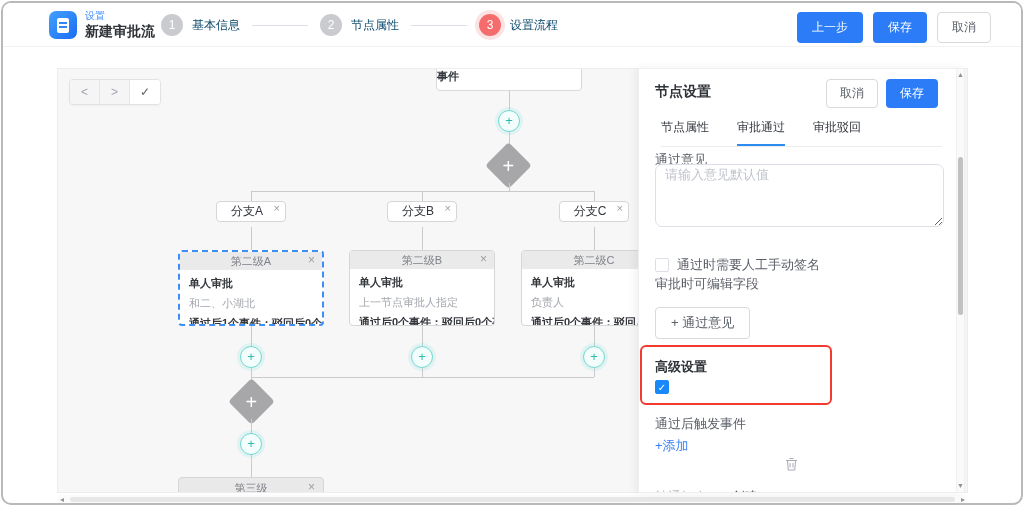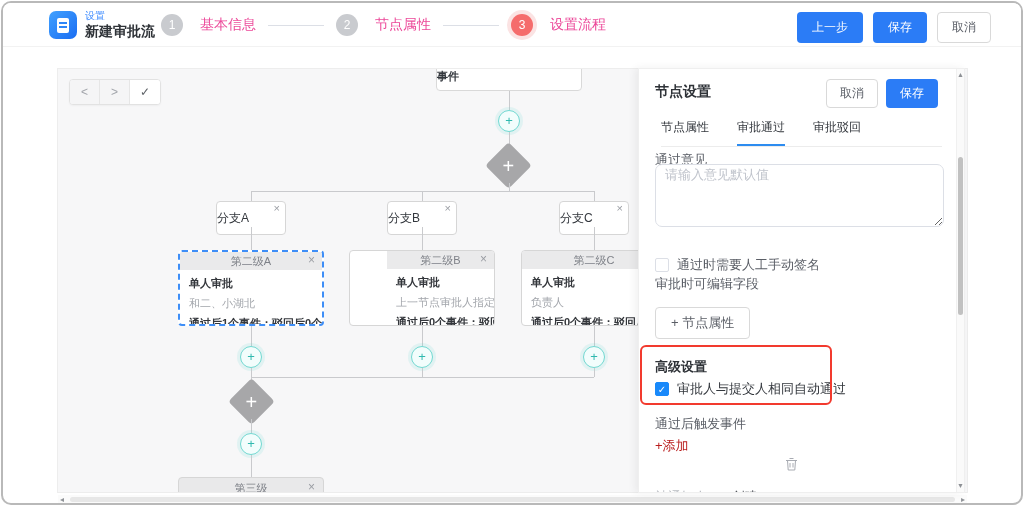--- a/index.html
+++ b/index.html
@@ -14,21 +14,21 @@
   .app-icon .doc::before, .app-icon .doc::after { content:""; position:absolute; left:2px; right:2px; height:2px; background:#2e86f7; }
   .app-icon .doc::before { top:4px; } .app-icon .doc::after { top:8px; }
   .crumb { position:absolute; left:82px; top:6px; font-size:10px; color:#3d8bff; }
   .page-title { position:absolute; left:82px; top:20px; font-size:14px; font-weight:bold; color:#2f3338; }
 
   .stepper { position:absolute; left:158px; top:0; height:44px; display:flex; align-items:center; }
   .step { display:flex; align-items:center; }
   .step-circle { width:22px; height:22px; border-radius:50%; background:#c9cbcf; color:#fff; font-size:12px;
                  display:flex; align-items:center; justify-content:center; }
   .step.active .step-circle { background:#f56c6c; box-shadow:0 0 0 4px #fbe3e3; }
-  .step-label { margin-left:17px; font-size:14px; color:#ec4899; }
+  .step-label { margin-left:9px; font-size:12px; color:#0c4a6e; }
   .step-line { width:56px; height:1px; background:#dcdfe6; margin:0 12px; }
 
   .topbar-actions { position:absolute; right:30px; top:9px; display:flex; gap:10px; }
   .btn { font-size:12px; border-radius:4px; padding:6px 14px; border:1px solid transparent; cursor:pointer;
          font-family:"Liberation Sans",sans-serif; white-space:nowrap; }
   .btn-blue { background:#2b7cf6; color:#fff; }
   .btn-plain { background:#fff; color:#5a5e66; border-color:#d9d9d9; }
 
   
   .canvas { position:absolute; left:54px; top:65px; width:911px; height:425px; background:#f7f7f8;
@@ -46,23 +46,23 @@
                  border:1px solid #72d8d1; box-shadow:0 0 0 3px rgba(114,216,209,.16); color:#2fb9af;
                  font-size:13px; line-height:19px; text-align:center; cursor:pointer; }
   .diamond { position:absolute; width:33px; height:33px; background:#a7a7a9; transform:rotate(45deg); border-radius:4px;
              display:flex; align-items:center; justify-content:center; }
   .diamond span { transform:rotate(-45deg); color:#fff; font-size:20px; font-weight:400; line-height:1; }
 
   .top-card { position:absolute; left:378px; top:-14px; width:146px; height:36px; background:#fff;
               border:1px solid #d9d9d9; border-radius:4px; display:flex; align-items:flex-end;
               justify-content:center; padding-bottom:6px; font-size:11px; font-weight:bold; color:#33373d; }
 
-  .branch-box { position:absolute; width:70px; height:34px; top:132px; background:#fff; border:1px solid #d6d6d6;
+  .branch-box { position:absolute; width:70px; height:21px; top:132px; background:#fff; border:1px solid #d6d6d6;
                 border-radius:4px; font-size:12px; color:#33373d; display:flex; align-items:center;
-                justify-content:flex-start; padding-right:8px; cursor:pointer; }
+                justify-content:center; padding-right:8px; cursor:pointer; }
   .node-x { position:absolute; top:1px; right:5px; font-size:11px; color:#9a9da3; cursor:pointer; line-height:1; }
 
   .step-card { position:absolute; top:181px; width:146px; height:76px; background:#fff; border:1px solid #d6d6d6;
                border-radius:4px; overflow:hidden; cursor:pointer; }
   .step-card.selected { border:2px dashed #3e8ef7; }
   .card-head { height:18px; background:#eaeaeb; font-size:11px; color:#7e8188; display:flex; align-items:center;
                justify-content:center; position:relative; }
   .card-head .node-x { top:2px; right:7px; font-size:12px; }
   .card-body { padding:6px 9px 0 9px; }
   .card-row { font-size:11px; margin-bottom:5px; white-space:nowrap; }
@@ -87,21 +87,21 @@
   .p-label { font-size:13px; color:#5a5e66; }
   .p-textarea { left:16px; top:95px; width:289px; height:63px; border:1px solid #dcdfe6; border-radius:7px;
                 font-size:13px; color:#33373d; padding:1px 9px; resize:both; font-family:"Liberation Sans",sans-serif; }
   .p-textarea::placeholder { color:#c0c4cc; }
   .chk-row { display:flex; align-items:center; gap:8px; }
   .chk { width:14px; height:14px; border:1px solid #dcdfe6; border-radius:2px; background:#fff; flex:none; }
   .chk.checked { background:#1989fa; border-color:#1989fa; color:#fff; font-size:10px; line-height:14px; text-align:center; }
   .p-btn-outline { left:16px; top:238px; font-size:13px; color:#5a5e66; background:#fff; border:1px solid #d9d9d9;
                    border-radius:4px; padding:6px 15px; cursor:pointer; font-family:"Liberation Sans",sans-serif; }
   .p-strong { font-size:13px; font-weight:bold; color:#2f3338; }
-  .p-link { font-size:13px; color:#b91c1c; cursor:pointer; }
+  .p-link { font-size:13px; color:#3b82f6; cursor:pointer; }
   .notify-row { display:flex; gap:12px; font-size:13px; }
   .notify-row .lab { color:#b9bcc2; }
   .notify-row .val { color:#55585e; }
 
   .vscroll { position:absolute; right:0; top:0; bottom:0; width:8px; background:#fafafa; border-left:1px solid #f0f0f0; }
   .vscroll .arrow { position:absolute; left:0; right:0; text-align:center; font-size:7px; color:#8d9095; line-height:10px; }
   .vscroll .thumb { position:absolute; left:1px; width:5px; top:88px; height:158px; background:#c1c1c1; border-radius:3px; }
 
   .hscroll { position:absolute; left:55px; top:492px; width:909px; height:9px; background:#fbfbfb; }
   .hscroll .arrow { position:absolute; top:0; font-size:8px; color:#909398; line-height:9px; }
@@ -197,21 +197,21 @@
       <div class="card-head">
           <span>第二级A</span>
         <span class="node-x">×</span>
         </div>
       <div class="card-body">
         <div class="card-row bold">单人审批</div>
         <div class="card-row dim">和二、小湖北</div>
         <div class="card-row bold">通过后1个事件；驳回后0个事件</div>
       </div>
     </div>
-    <div class="step-card" style="left:291px;padding-left:37px;">
+    <div class="step-card" style="left:291px;">
       <div class="card-head">
           <span>第二级B</span>
         <span class="node-x">×</span>
         </div>
       <div class="card-body">
         <div class="card-row bold">单人审批</div>
         <div class="card-row dim">上一节点审批人指定</div>
         <div class="card-row bold">通过后0个事件；驳回后0个事件</div>
       </div>
     </div>
@@ -269,26 +269,25 @@
 
     <div class="p-abs p-label" style="left:16px;top:82px;">通过意见</div>
     <textarea class="p-abs p-textarea" placeholder="请输入意见默认值" style=""></textarea>
 
     <div class="p-abs chk-row" style="left:16px;top:187px;">
       <div class="chk"></div>
       <div class="p-label">通过时需要人工手动签名</div>
     </div>
 
     <div class="p-abs p-label" style="left:16px;top:206px;">审批时可编辑字段</div>
-    <button class="p-abs p-btn-outline">+ 节点属性</button>
+    <button class="p-abs p-btn-outline">+ 通过意见</button>
 
     <div class="p-abs p-strong" style="left:16px;top:289px;">高级设置</div>
     <div class="p-abs chk-row" style="left:16px;top:311px;">
       <div class="chk checked">✓</div>
-      <div class="p-label" style="color:#33373d;">审批人与提交人相同自动通过</div>
     </div>
 
     <div class="p-abs p-label" style="left:16px;top:346px;">通过后触发事件</div>
     <div class="p-abs p-link" style="left:16px;top:368px;">+添加</div>
 
     <svg class="p-abs" style="left:146px;top:388px;" width="13" height="14" viewBox="0 0 13 14">
       <g fill="none" stroke="#a8abb2" stroke-width="1">
         <path d="M1 3.5 H12"></path>
           <path d="M4.5 1.5 H8.5"></path>
         <path d="M2.5 3.5 L3.2 13 H9.8 L10.5 3.5"></path>

